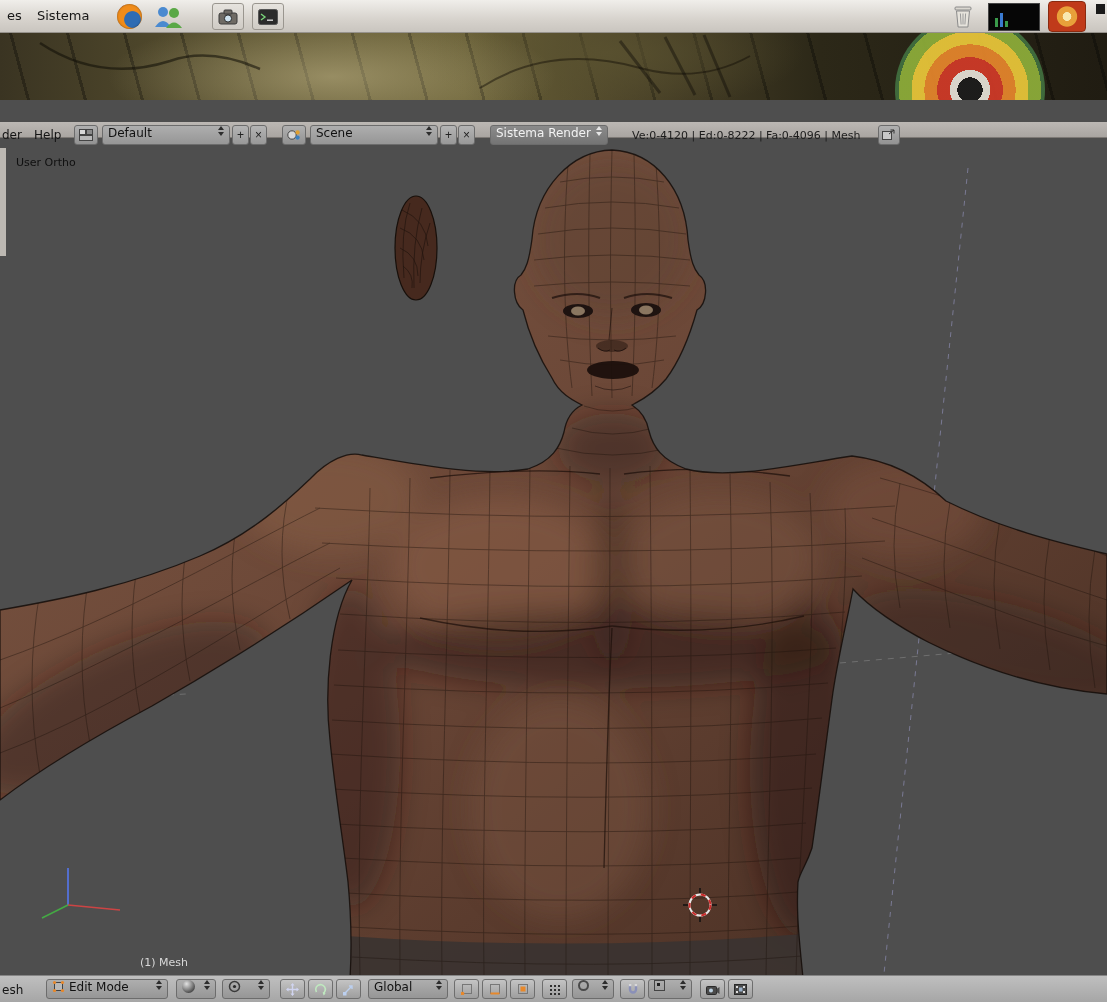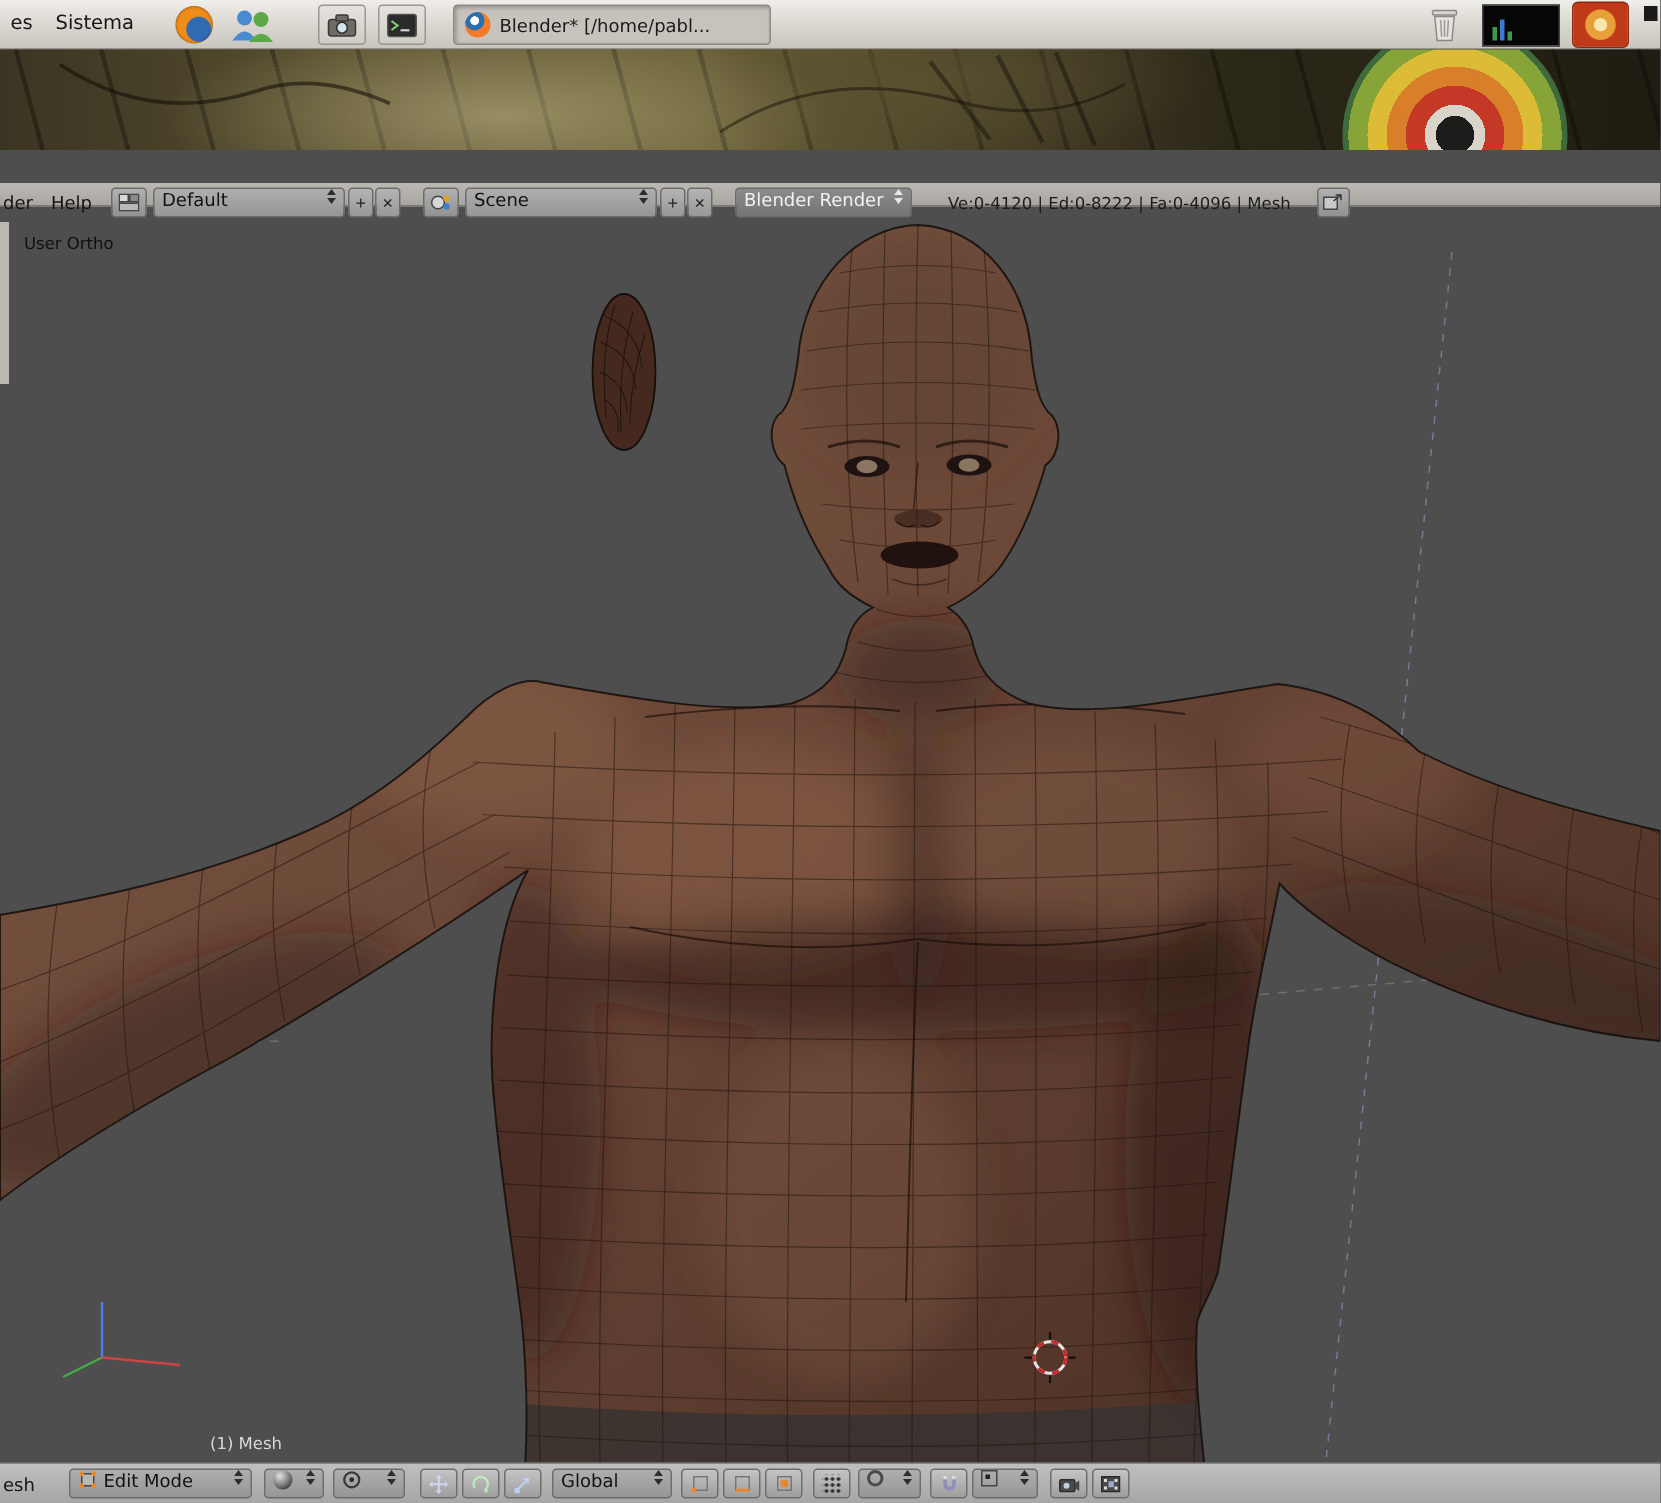--- a/index.html
+++ b/index.html
@@ -175,24 +175,20 @@
       </svg>
     </span>
     <span class="launcher" style="left:252px">
       <svg width="20" height="16">
         <rect x="0.5" y="0.5" width="19" height="15" rx="2" fill="#2b2b2b" stroke="#555"></rect>
         <path d="M3 5 l4 3 -4 3" stroke="#7ad47a" stroke-width="1.4" fill="none"></path>
         <rect x="9" y="10.5" width="6" height="1.4" fill="#d8d8d8"></rect>
       </svg>
     </span>
 
-    <div class="task">
-      <span class="blender-logo"></span>
-      <span>Blender* [/home/pabl...</span>
-    </div>
 
     <svg style="position:absolute;left:952px;top:5px" width="22" height="24">
       <rect x="3" y="2" width="16" height="3" rx="1" fill="#dad7d0" stroke="#8a8a8a"></rect>
       <path d="M4.5 6 h13 l-1.6 16 h-9.8 Z" fill="#e6e3dc" stroke="#8a8a8a"></path>
       <path d="M8.4 8.5 l.7 11 M11 8.5 v11 M13.6 8.5 l-.7 11" stroke="#9a9a9a" fill="none"></path>
     </svg>
 
     <span class="applet-monitor">
       <i style="left:6px;height:9px"></i>
         <i style="left:11px;height:14px;background:#3a7ad0"></i>
@@ -255,21 +251,21 @@
         </span>
     </div>
     <button class="mini-btn" style="left:440px">
         <span>+</span>
       </button>
     <button class="mini-btn" style="left:458px">
         <span>×</span>
       </button>
 
     <div class="dd dark" style="left:490px;width:118px">
-      <span>Blender Render</span>
+      <span>Sistema Render</span>
       <span class="updn">
           <i class="tri-up"></i>
           <i class="tri-dn"></i>
         </span>
     </div>
 
     <span class="stats" style="left:632px">Ve:0-4120 | Ed:0-8222 | Fa:0-4096 | Mesh</span>
 
     <button class="ico-btn" style="left:878px;width:22px">
       <svg width="14" height="12">

